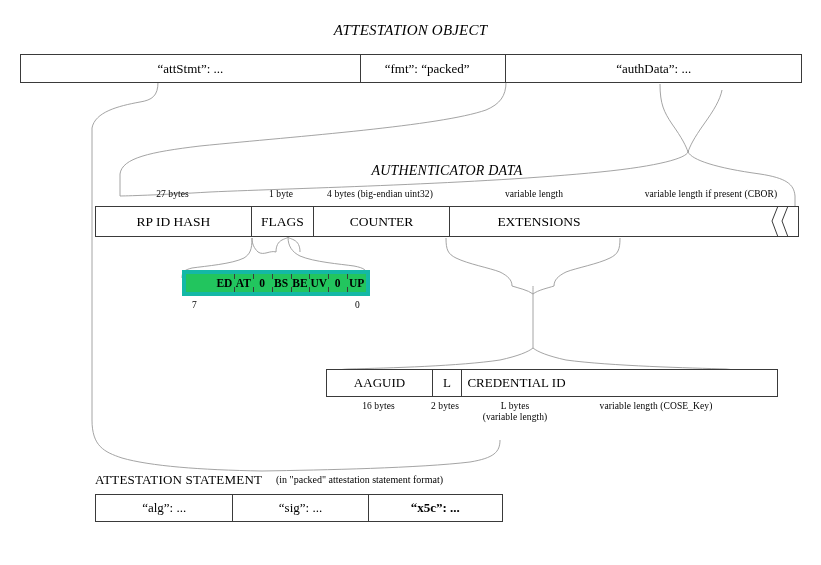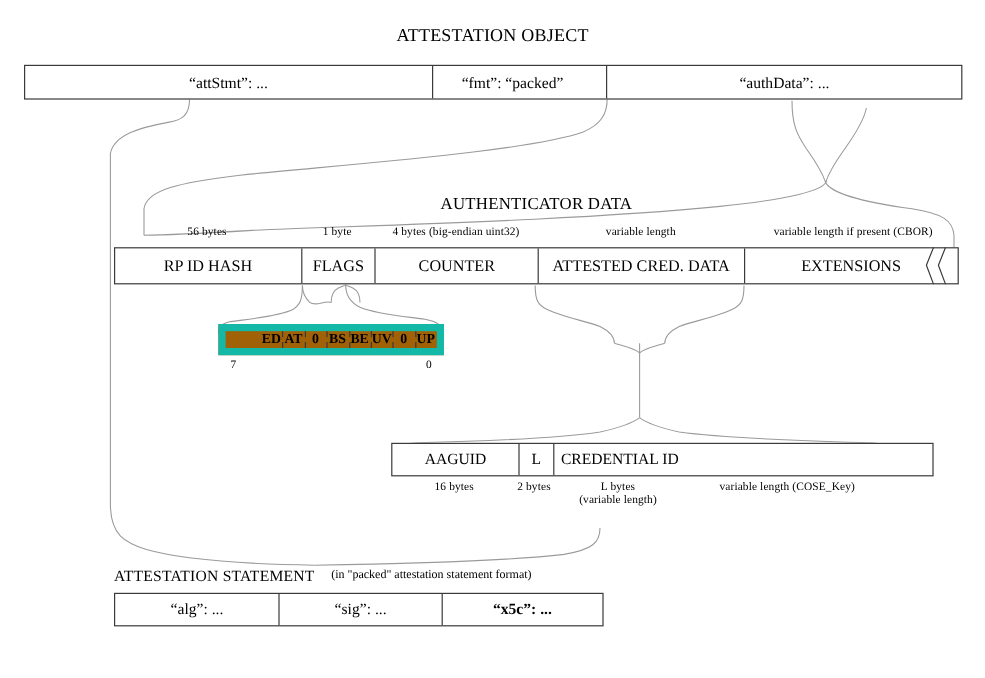--- a/index.html
+++ b/index.html
@@ -23,20 +23,21 @@
     position: absolute;
     left: 0;
     top: 0;
     width: 821px;
     height: 565px;
     pointer-events: none;
   }
   .lbl {
     position: absolute;
     white-space: nowrap;
+    font-style: italic;
   }
   .title {
     font-size: 15px;
     letter-spacing: 0.2px;
     text-align: center;
   }
   .sect-title {
     font-size: 14px;
     letter-spacing: 0.2px;
     text-align: center;
@@ -67,23 +68,23 @@
   .note {
     position: absolute;
     font-size: 9.5px;
     text-align: center;
     white-space: nowrap;
     letter-spacing: 0.1px;
   }
   .bitbox {
     position: absolute;
     display: flex;
-    border: 6px solid #14b8a6;
-    box-sizing: border-box;
-    background: #a16207;
+    border: 4px solid #14b8a6;
+    box-sizing: border-box;
+    background: #22c55e;
     padding-left: 29px;
   }
   .bitcell {
     box-sizing: border-box;
     position: relative;
     display: flex;
     align-items: center;
     justify-content: center;
     font-size: 11.5px;
     font-weight: bold;
@@ -187,31 +188,30 @@
   <div class="lbl title" style="left:0; top:22px; width:821px;">ATTESTATION OBJECT</div>
 
   <div class="row" style="left:20px; top:54px; width:782px; height:29px;">
     <div class="cell" style="width:345px;">“attStmt”: ...</div>
     <div class="cell" style="width:136px;">“fmt”: “packed”</div>
     <div class="cell" style="width:301px;margin-left:12px;">“authData”: ...</div>
   </div>
 
   <div class="lbl sect-title" style="left:95px; top:163px; width:704px;">AUTHENTICATOR DATA</div>
 
-  <div class="note" style="left:95px; top:189px; width:155px;">56 bytes</div>
+  <div class="note" style="left:95px; top:189px; width:155px;">27 bytes</div>
   <div class="note" style="left:250px; top:189px; width:62px;">1 byte</div>
   <div class="note" style="left:312px; top:189px; width:136px;">4 bytes (big-endian uint32)</div>
   <div class="note" style="left:448px; top:189px; width:172px;">variable length</div>
   <div class="note" style="left:620px; top:189px; width:182px;">variable length if present (CBOR)</div>
 
   <div class="row" style="left:95px; top:206px; width:704px; height:31px;">
     <div class="cell big" style="width:155px;">RP ID HASH</div>
     <div class="cell big" style="width:62px;">FLAGS</div>
     <div class="cell big" style="width:136px;">COUNTER</div>
-    <div class="cell big" style="width:172px;">ATTESTED CRED. DATA</div>
     <div class="cell big" style="width:179px;">EXTENSIONS</div>
   </div>
 
   <svg style="position:absolute; left:770px; top:206px; width:30px; height:31px;" viewBox="0 0 30 31" xmlns="http://www.w3.org/2000/svg">
     <path d="M8,0 L2,15 L8,31" fill="none" stroke="#3a3a3a" stroke-width="1"></path>
     <path d="M18,0 L12,15 L18,31" fill="none" stroke="#3a3a3a" stroke-width="1"></path>
   </svg>
 
   <div class="bitbox" style="left:182px; top:270px; width:188px; height:26px;">
     <div class="bitcell">ED</div>

